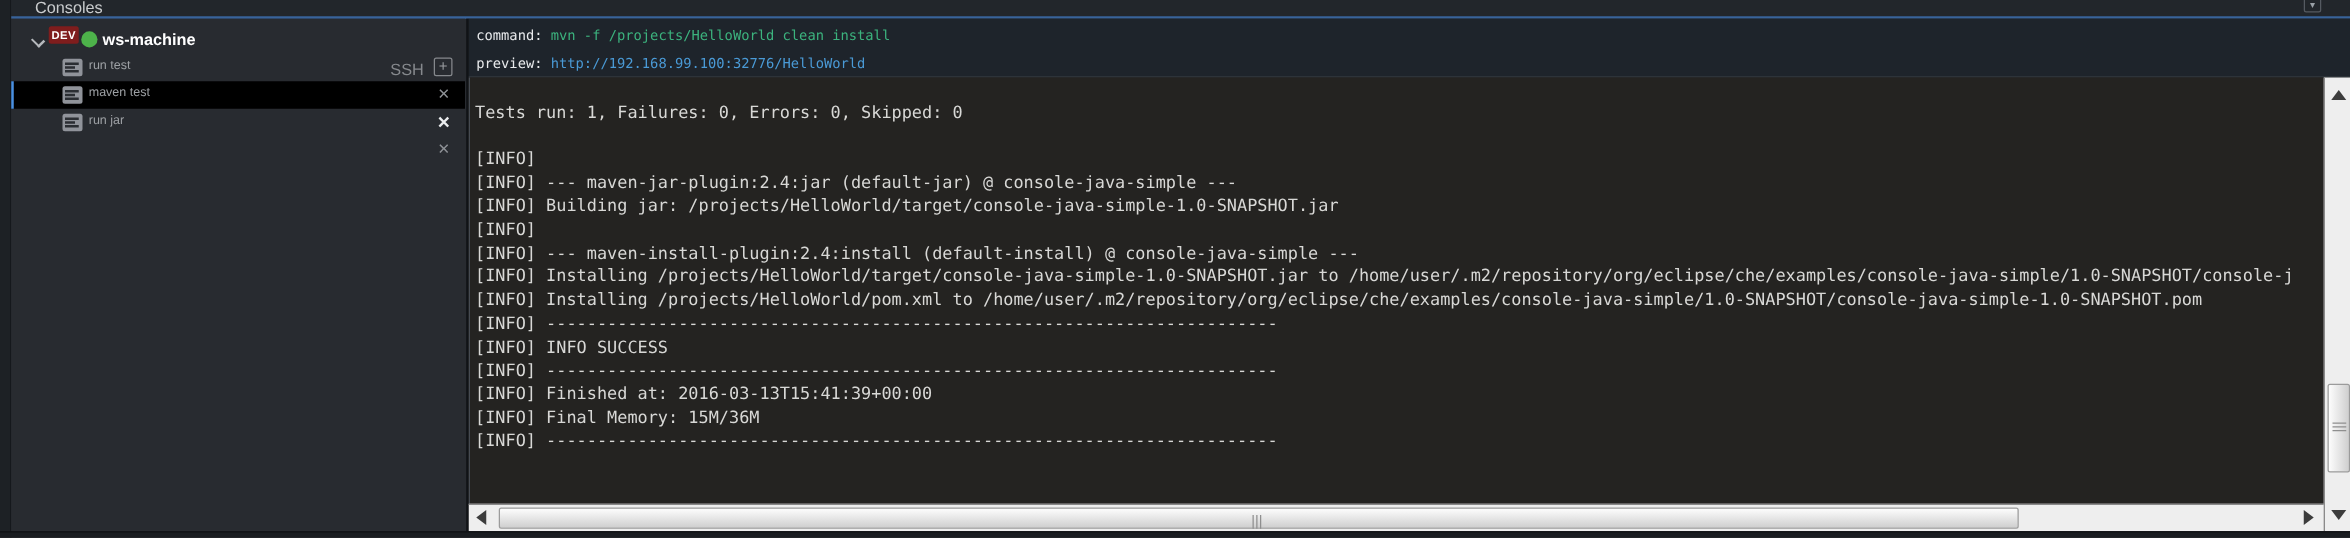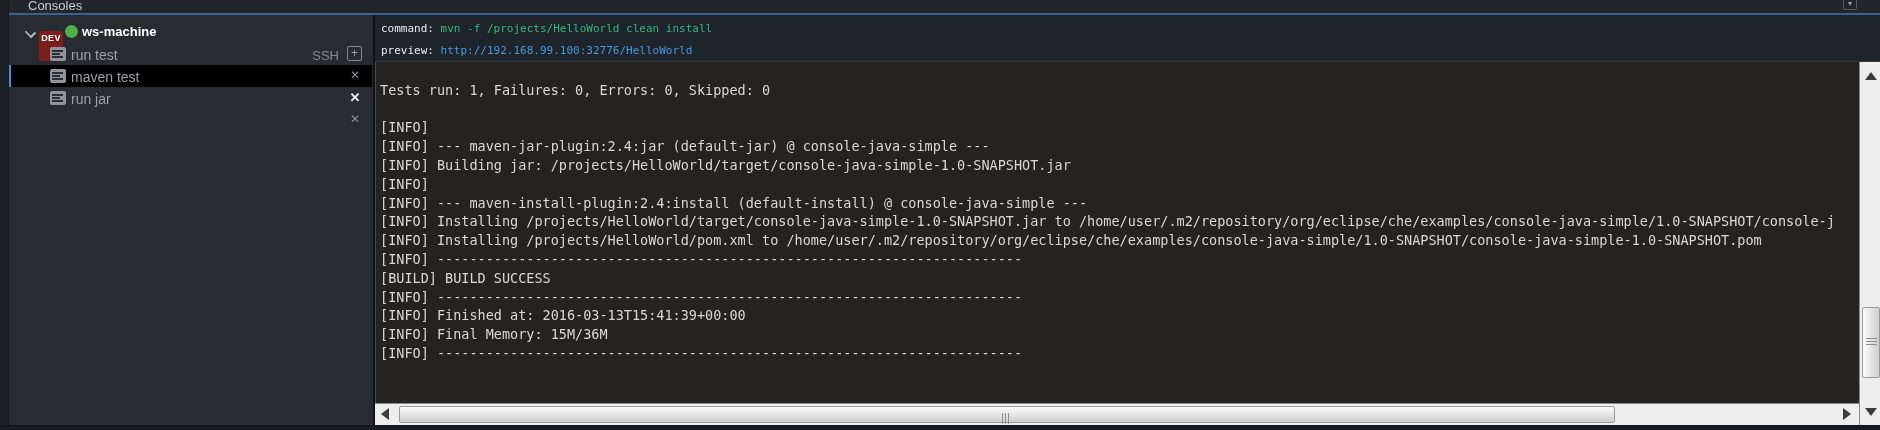--- a/index.html
+++ b/index.html
@@ -22,33 +22,33 @@
   .sidebar { position:absolute; left:9px; top:15px; width:363px; bottom:5px; background:#282b30; }
   .tree { position:absolute; left:0; top:6px; right:0; }
   .trow { position:relative; height:22px; }
   .trow.selected { background:#000000; }
   .trow.selected::before { content:""; position:absolute; left:0; top:0; bottom:0; width:2px;
                            background:#4a90e2; }
   .chevron { position:absolute; left:17px; top:7px; width:8px; height:8px; }
   .chevron::after { content:""; position:absolute; left:0; top:0; width:7px; height:7px;
                     border-right:2px solid #b6b9bd; border-bottom:2px solid #b6b9bd;
                     transform:rotate(45deg) scale(1,0.8); }
-  .dev-badge { position:absolute; left:30px; top:10px; width:24px; height:30px; background:#7f1d1d;
+  .dev-badge { position:absolute; left:30px; top:0; width:24px; height:14px; background:#7f1d1d;
                border-radius:2px; color:#fff; font-size:9px; font-weight:bold; text-align:center;
                line-height:14px; letter-spacing:.4px; }
   .status-dot { position:absolute; left:56px; top:4px; width:13px; height:13px; border-radius:50%;
                 background:#4db24a; }
   .machine-name { position:absolute; left:73px; top:3px; font-size:13px; font-weight:bold; color:#ffffff; }
   .term-icon { position:absolute; left:41px; top:4px; width:16px; height:14px; background:#90939a;
                border-radius:2px; }
   .term-icon i { position:absolute; left:2px; height:2px; background:#2b2e33; }
   .term-icon i:nth-child(1){ top:3px; width:11px; }
   .term-icon i:nth-child(2){ top:6px; width:8px; }
   .term-icon i:nth-child(3){ top:9px; width:11px; }
-  .proc-label { position:absolute; left:62px; top:4px; font-size:14px; color:#9da0a4; }
+  .proc-label { position:absolute; left:62px; top:4px; font-size:10px; color:#9da0a4; }
   .ssh-label { position:absolute; right:33px; top:5px; font-size:13px; color:#86898d; }
   .plus-btn { position:absolute; right:10px; top:3px; width:15px; height:15px;
               border:1px solid #85888c; border-radius:2px; color:#9a9da1; font-size:12px;
               line-height:13px; text-align:center; }
   .close-btn { position:absolute; right:10px; top:3px; width:14px; height:15px; text-align:center;
                font-size:12px; line-height:15px; color:#8e9196; }
   .close-btn.bright { color:#eceef0; font-weight:bold; font-size:13px; }
 
   
   .console { position:absolute; left:373px; top:15px; right:0; bottom:5px;
@@ -175,21 +175,21 @@
         <div class="cline">Tests run: 1, Failures: 0, Errors: 0, Skipped: 0</div>
         <div class="cline">&nbsp;</div>
         <div class="cline">[INFO]</div>
         <div class="cline">[INFO] --- maven-jar-plugin:2.4:jar (default-jar) @ console-java-simple ---</div>
         <div class="cline">[INFO] Building jar: /projects/HelloWorld/target/console-java-simple-1.0-SNAPSHOT.jar</div>
         <div class="cline">[INFO]</div>
         <div class="cline">[INFO] --- maven-install-plugin:2.4:install (default-install) @ console-java-simple ---</div>
         <div class="cline">[INFO] Installing /projects/HelloWorld/target/console-java-simple-1.0-SNAPSHOT.jar to /home/user/.m2/repository/org/eclipse/che/examples/console-java-simple/1.0-SNAPSHOT/console-j</div>
         <div class="cline">[INFO] Installing /projects/HelloWorld/pom.xml to /home/user/.m2/repository/org/eclipse/che/examples/console-java-simple/1.0-SNAPSHOT/console-java-simple-1.0-SNAPSHOT.pom</div>
         <div class="cline">[INFO] ------------------------------------------------------------------------</div>
-        <div class="cline">[BUILD] BUILD SUCCESS</div>
+        <div class="cline">[INFO] INFO SUCCESS</div>
         <div class="cline">[INFO] ------------------------------------------------------------------------</div>
         <div class="cline">[INFO] Finished at: 2016-03-13T15:41:39+00:00</div>
         <div class="cline">[INFO] Final Memory: 15M/36M</div>
         <div class="cline">[INFO] ------------------------------------------------------------------------</div>
       </div>
 
     <div class="vscroll">
       <div class="arrow-btn arrow-up">
           <span class="tri-up"></span>
         </div>

